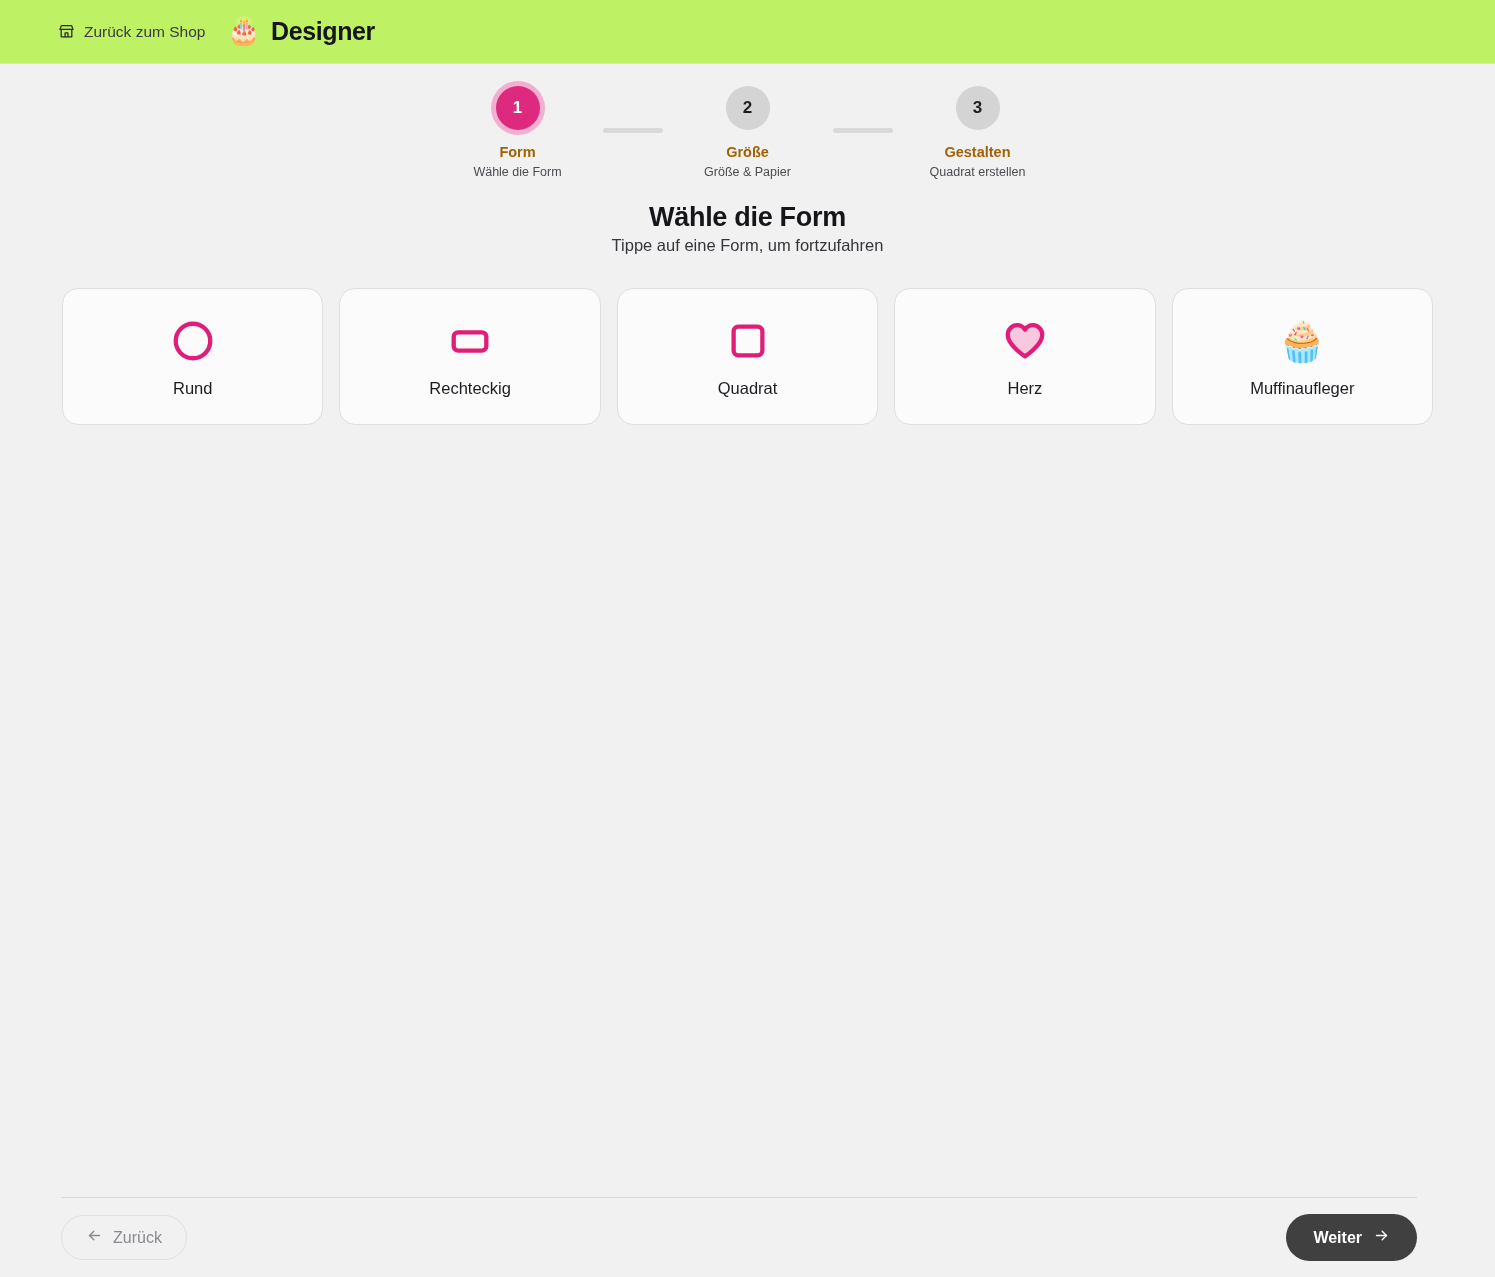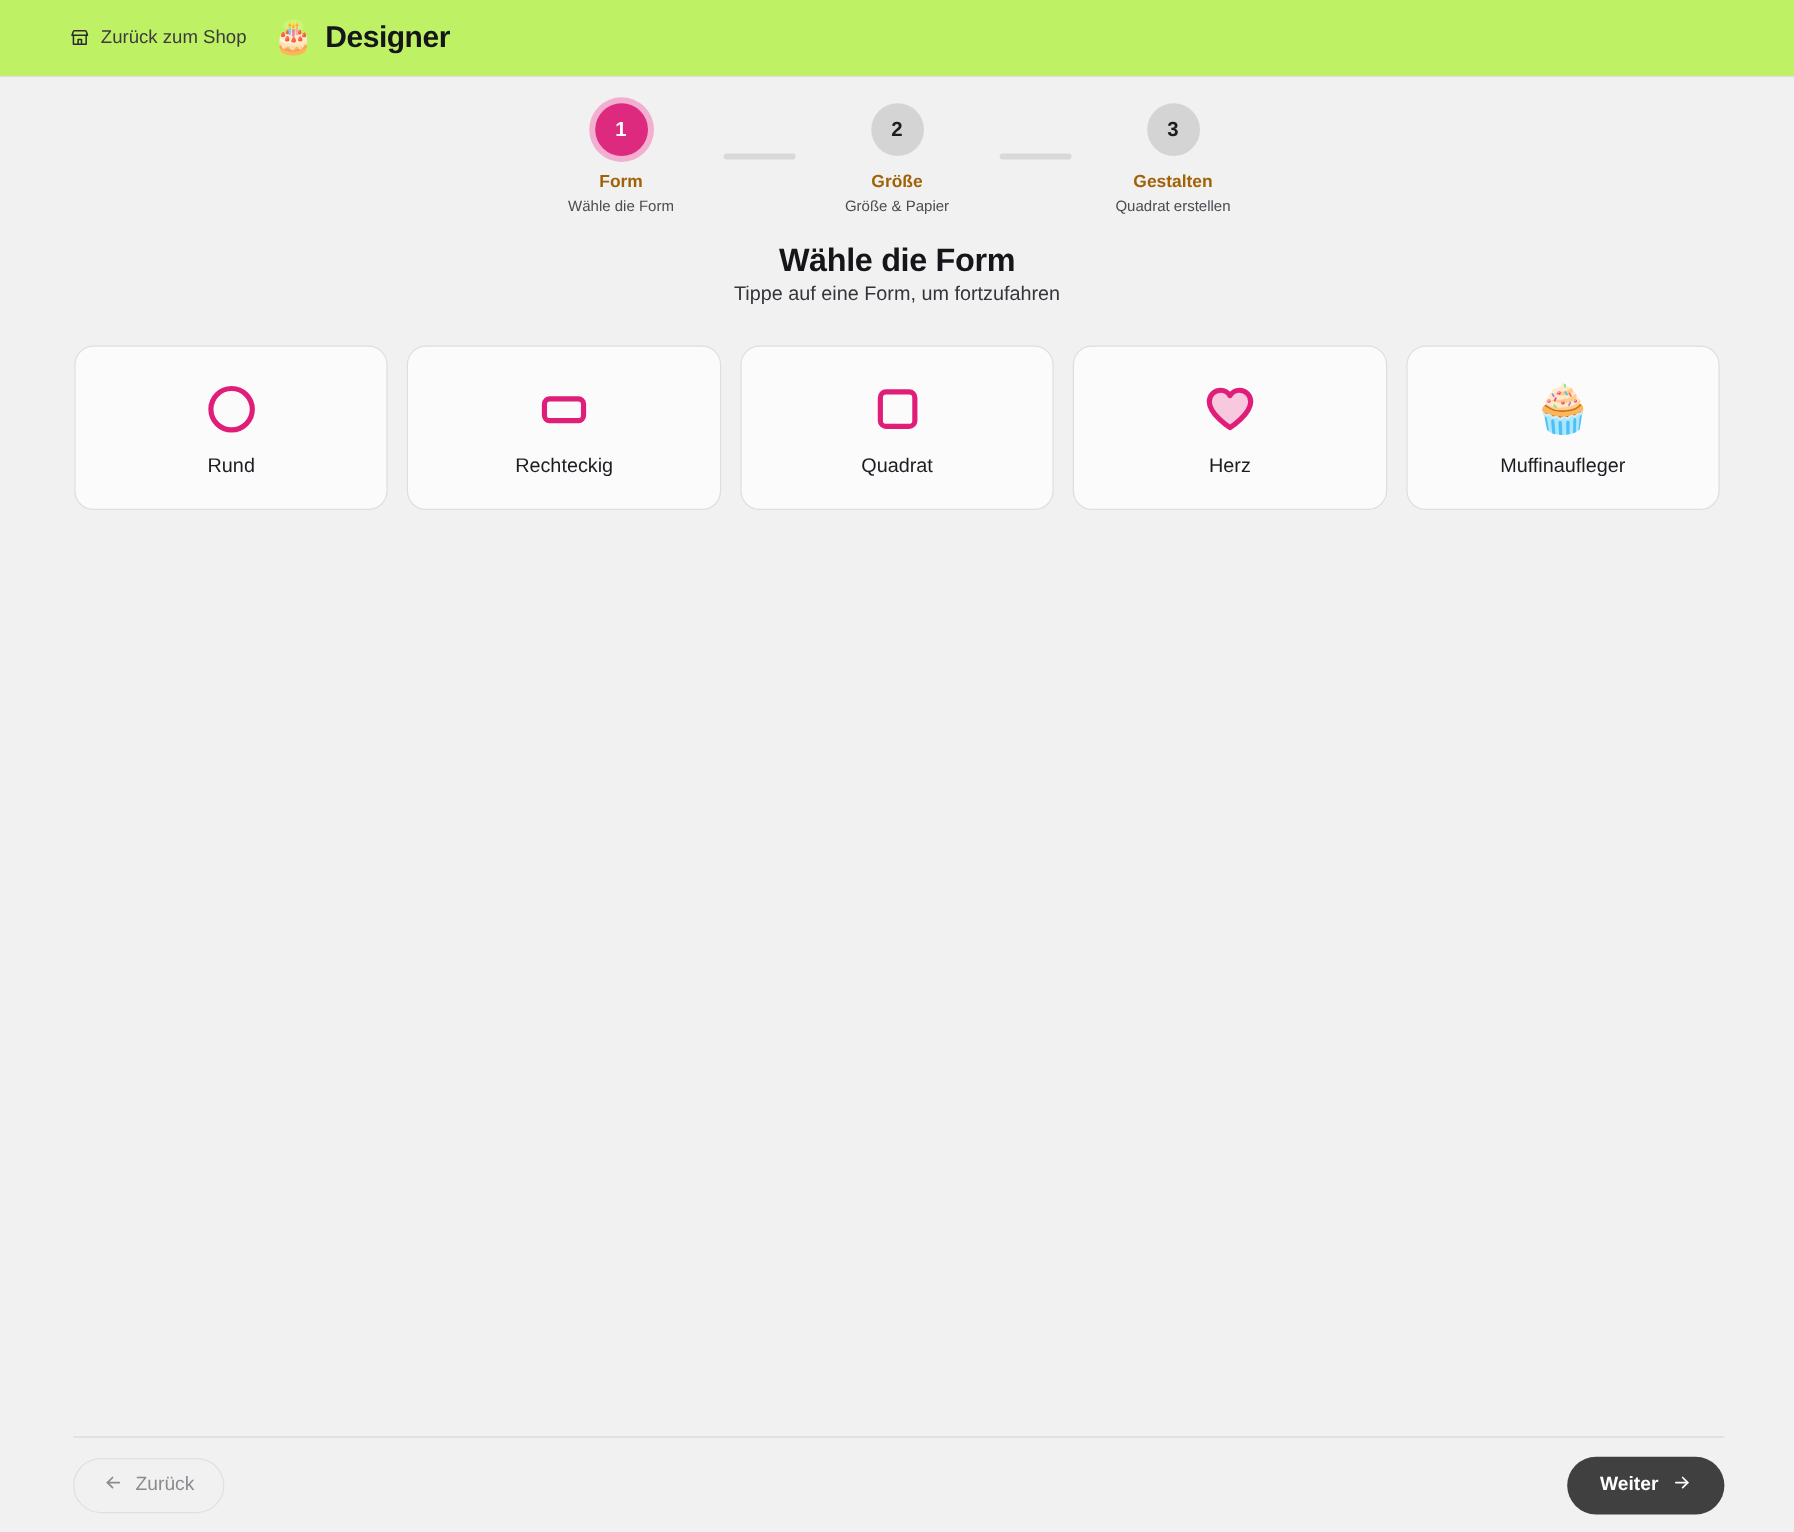--- a/index.html
+++ b/index.html
@@ -141,21 +141,21 @@
   .shape-label {
     font-size: 16.5px;
     color: #1c1c22;
     line-height: 1;
   }
 
   
   .footer {
     position: absolute;
     left: 61px;
-    right: 58px;
+    right: 78px;
     bottom: 0;
     height: 80px;
     border-top: 1px solid #D8D8D8;
     display: flex;
     align-items: center;
     justify-content: space-between;
   }
   .btn-back {
     display: flex;
     align-items: center;

